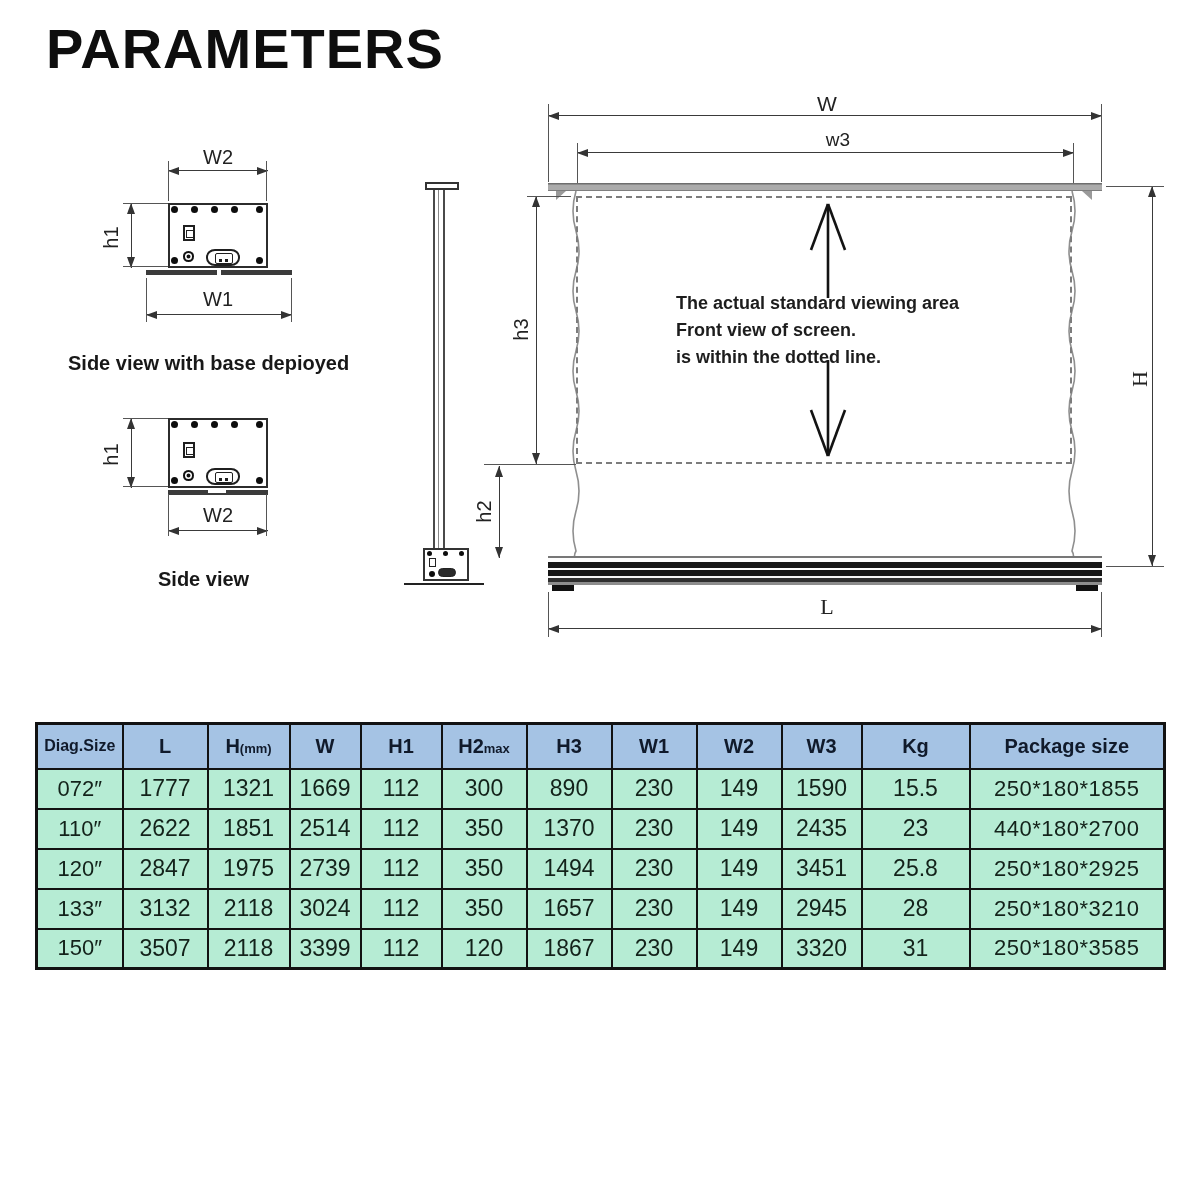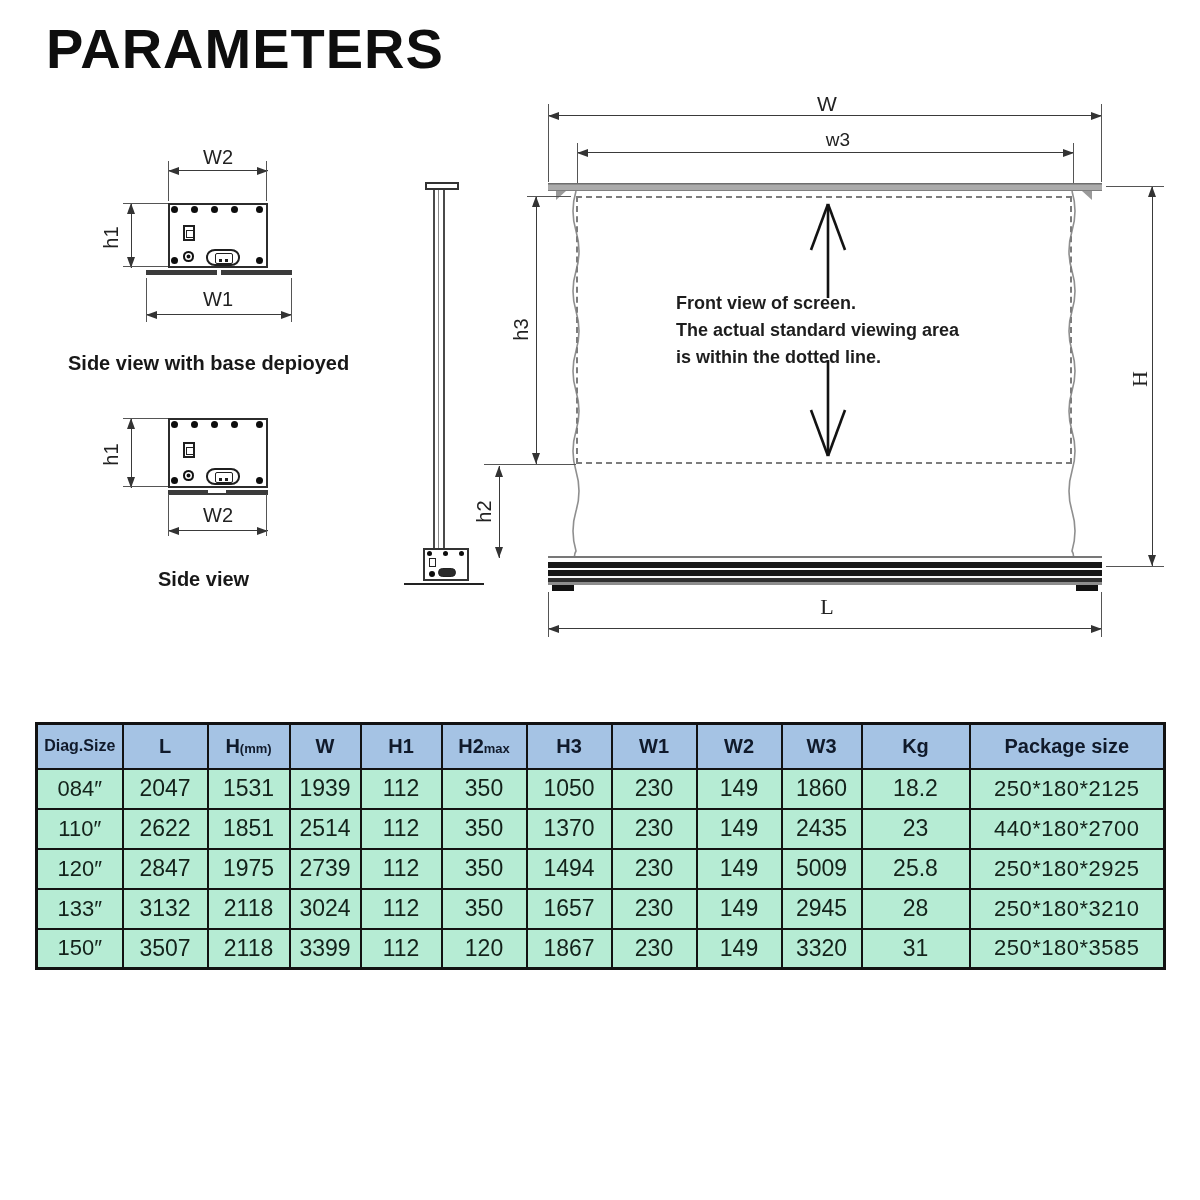--- a/index.html
+++ b/index.html
@@ -193,22 +193,22 @@
       <line x1="30" y1="6" x2="47" y2="52"></line>
     </g>
     <g stroke="#131313" stroke-width="2.6" fill="none">
       <line x1="30" y1="162" x2="30" y2="258"></line>
       <line x1="30" y1="258" x2="13" y2="212"></line>
       <line x1="30" y1="258" x2="47" y2="212"></line>
     </g>
   </svg>
 
   <div id="front-note" class="abs">
+    <div>The actual standard viewing area</div>
     <div>Front view of screen.</div>
-    <div>The actual standard viewing area</div>
     <div>is within the dotted line.</div>
   </div>
 
   <div class="dim-v" style="left:536px;top:196px;height:268px;"></div>
   <div class="ah u" style="left:532px;top:196px;"></div>
   <div class="ah d" style="left:532px;top:453px;"></div>
   <div class="ext-h" style="left:527px;top:196px;width:44px;"></div>
   <div class="dlabel rot" style="left:505px;top:318px;width:32px;">h3</div>
 
   <div class="ext-h" style="left:484px;top:464px;width:92px;"></div>
@@ -263,32 +263,32 @@
           <th><span>H3</span></th>
           <th><span>W1</span></th>
           <th><span>W2</span></th>
           <th><span>W3</span></th>
           <th><span>Kg</span></th>
           <th><span>Package size</span></th>
         </tr>
       </thead>
       <tbody>
           <tr>
-            <td>084″</td>
-            <td>2047</td>
-            <td>1531</td>
-            <td>1939</td>
-            <td>112</td>
-            <td>350</td>
-            <td>1050</td>
-            <td>230</td>
-            <td>149</td>
-            <td>1860</td>
-            <td>18.2</td>
-            <td>250*180*2125</td>
+            <td>072″</td>
+            <td>1777</td>
+            <td>1321</td>
+            <td>1669</td>
+            <td>112</td>
+            <td>300</td>
+            <td>890</td>
+            <td>230</td>
+            <td>149</td>
+            <td>1590</td>
+            <td>15.5</td>
+            <td>250*180*1855</td>
           </tr>
           <tr>
             <td>110″</td>
             <td>2622</td>
             <td>1851</td>
             <td>2514</td>
             <td>112</td>
             <td>350</td>
             <td>1370</td>
             <td>230</td>
@@ -300,21 +300,21 @@
           <tr>
             <td>120″</td>
             <td>2847</td>
             <td>1975</td>
             <td>2739</td>
             <td>112</td>
             <td>350</td>
             <td>1494</td>
             <td>230</td>
             <td>149</td>
-            <td>5009</td>
+            <td>3451</td>
             <td>25.8</td>
             <td>250*180*2925</td>
           </tr>
           <tr>
             <td>133″</td>
             <td>3132</td>
             <td>2118</td>
             <td>3024</td>
             <td>112</td>
             <td>350</td>

